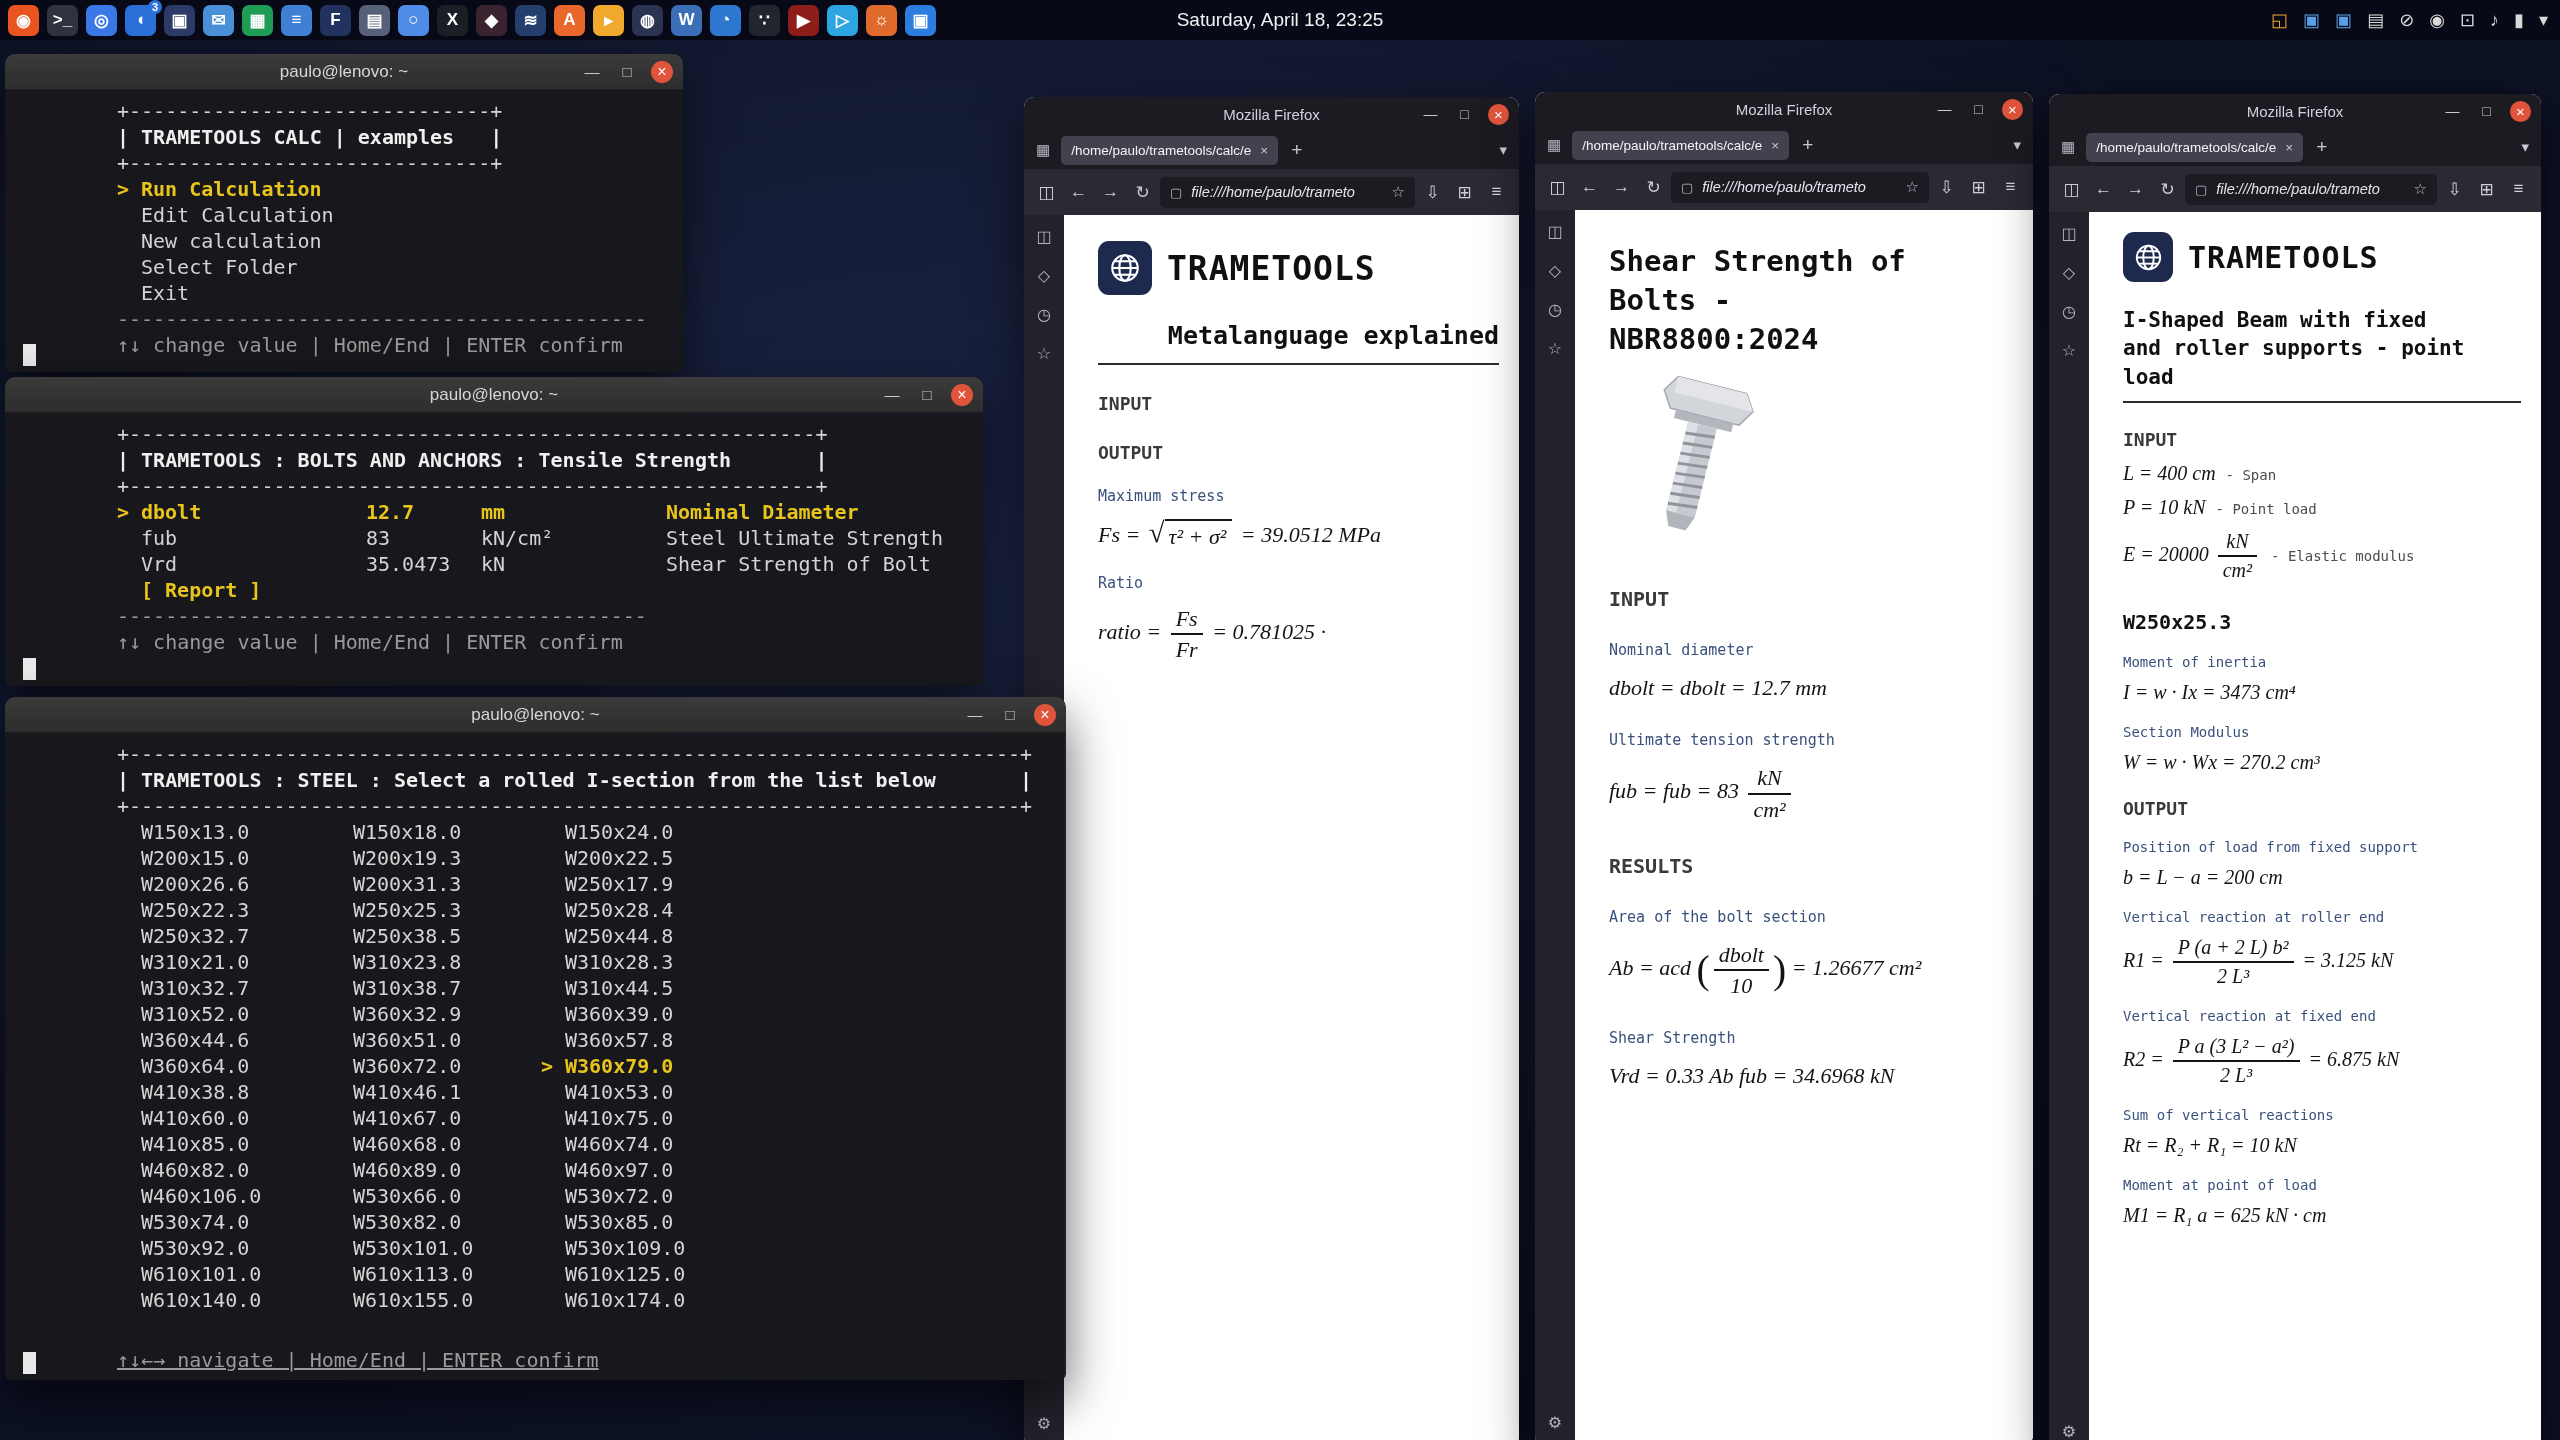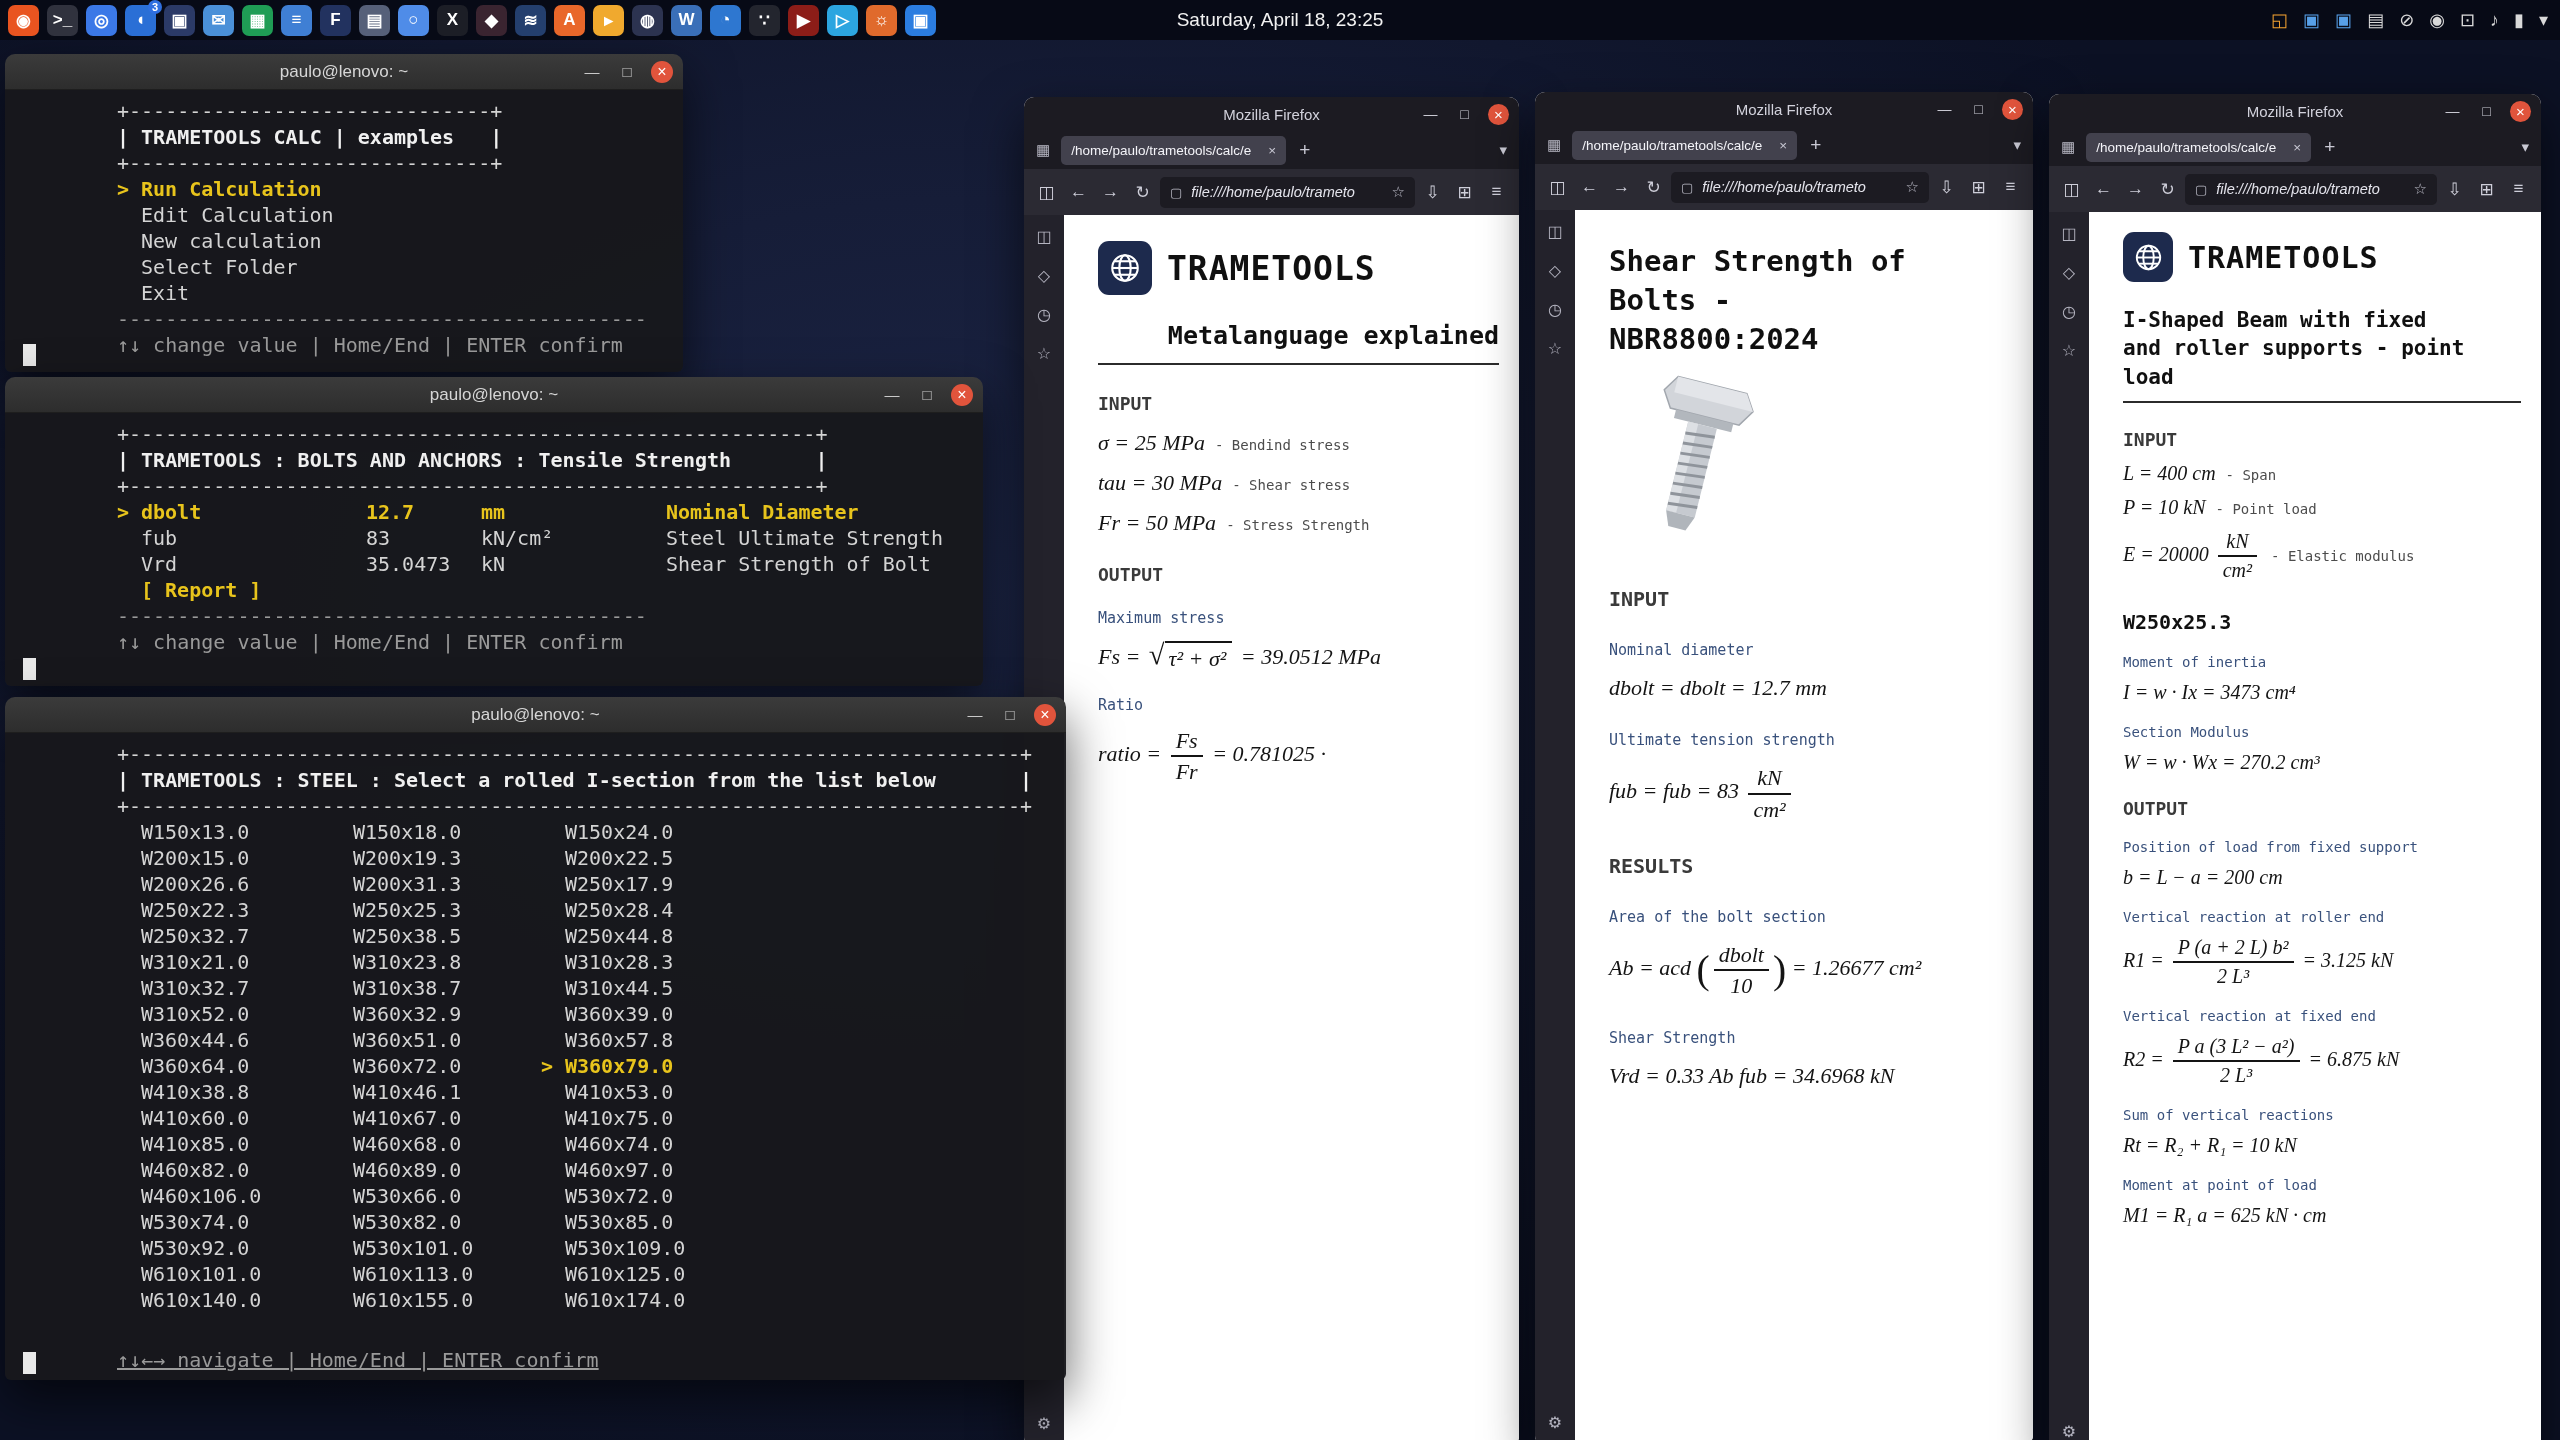--- a/index.html
+++ b/index.html
@@ -47,21 +47,21 @@
 
   
   .ff { position:absolute; border-radius:10px 10px 8px 8px; box-shadow:0 20px 50px rgba(0,0,0,.6); overflow:hidden; background:#fff;margin-top:48px; }
   .ff-titlebar { height:34px; background:#1c1b22; display:flex; align-items:center; justify-content:center;
            position:relative; color:#d2d2dc; font-size:15px; }
   .fbtn { color:#c9c9d2; font-size:14px; width:21px; height:21px; line-height:21px; text-align:center; }
   .fbtn.fclose { background:#e1543c; color:#fff; border-radius:50%; font-size:15px; }
   .ff-tabbar { height:38px; background:#1c1b22; display:flex; align-items:center; padding:0 8px; gap:7px; }
   .tab-view { color:#b9b9c5; font-size:15px; padding:0 4px; }
   .ff-tab { height:29px; background:#42414d; border-radius:5px; color:#f4f4f9; font-size:13.5px;
-           display:flex; align-items:center; padding:0 10px; gap:17px; }
+           display:flex; align-items:center; padding:0 10px; gap:9px; }
   .tab-label { max-width:190px; overflow:hidden; white-space:nowrap; }
   .tab-close { color:#c9c9d4; }
   .newtab { color:#c9c9d4; font-size:19px; padding:0 6px; }
   .tab-chevron { margin-left:auto; color:#c9c9d4; font-size:15px; padding-right:4px; }
   .ff-navbar { height:46px; background:#2b2a33; display:flex; align-items:center; padding:0 8px; gap:3px; }
   .nav-icon { color:#cfcfda; font-size:17px; width:29px; text-align:center; }
   .urlbar { flex:1; height:31px; background:#1c1b22; border-radius:5px; display:flex; align-items:center;
            padding:0 10px; gap:9px; color:#e4e4ec; font-size:14.5px; min-width:0; }
   .url-page-icon { color:#b9b9c5; font-size:13px; }
   .url-text { flex:1; white-space:nowrap; overflow:hidden;font-style:italic; }
@@ -425,26 +425,20 @@
             <path d="M3.5 12h17"></path>
               <path d="M5 7.5h14"></path>
               <path d="M5 16.5h14"></path>
           </svg>
         </span>
         <span class="brand">TRAMETOOLS</span>
       </div>
       <div class="doc-h">Metalanguage explained</div>
       <hr class="doc-hr">
       <div class="sec-label">INPUT</div>
-      <div>
-
-      <div class="math-line"><span>σ = 25 MPa</span><span class="mdesc">- Bendind stress</span></div>
-          <div class="math-line"><span>tau = 30 MPa</span><span class="mdesc">- Shear stress</span></div>
-          <div class="math-line"><span>Fr = 50 MPa</span><span class="mdesc">- Stress Strength</span></div>
-        </div>
       <div class="sec-label">OUTPUT</div>
       <div class="sub-label">Maximum stress</div>
       <div class="math-line">
         <span>Fs = </span><span class="sqrt">
             <span class="rsign">√</span>
             <span class="rbody">τ² + σ²</span>
           </span><span> = 39.0512 MPa</span>
       </div>
       <div class="sub-label">Ratio</div>
       <div class="math-line">

